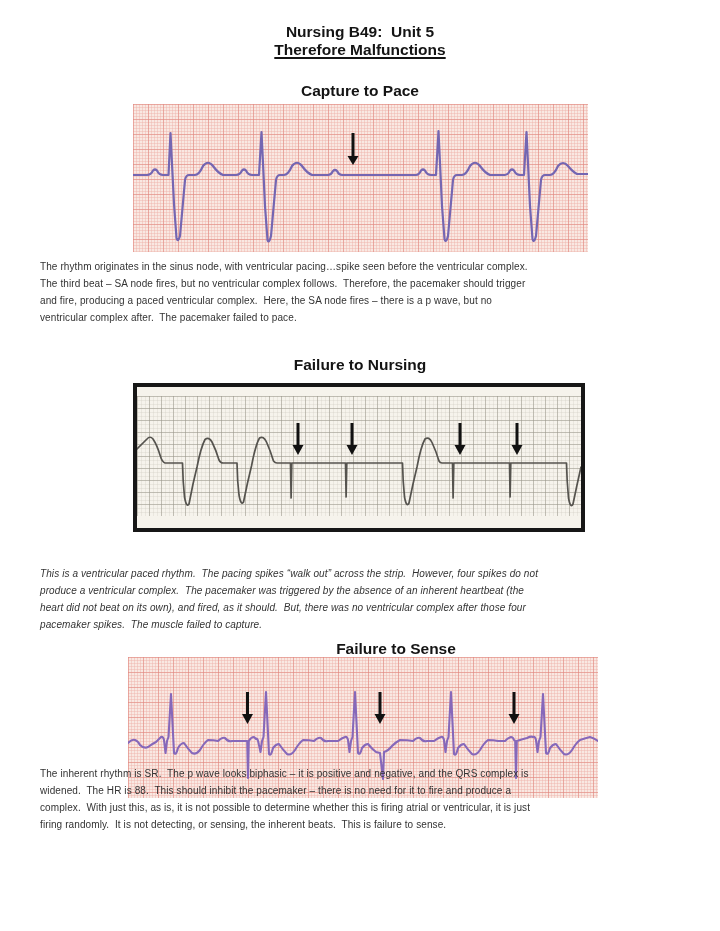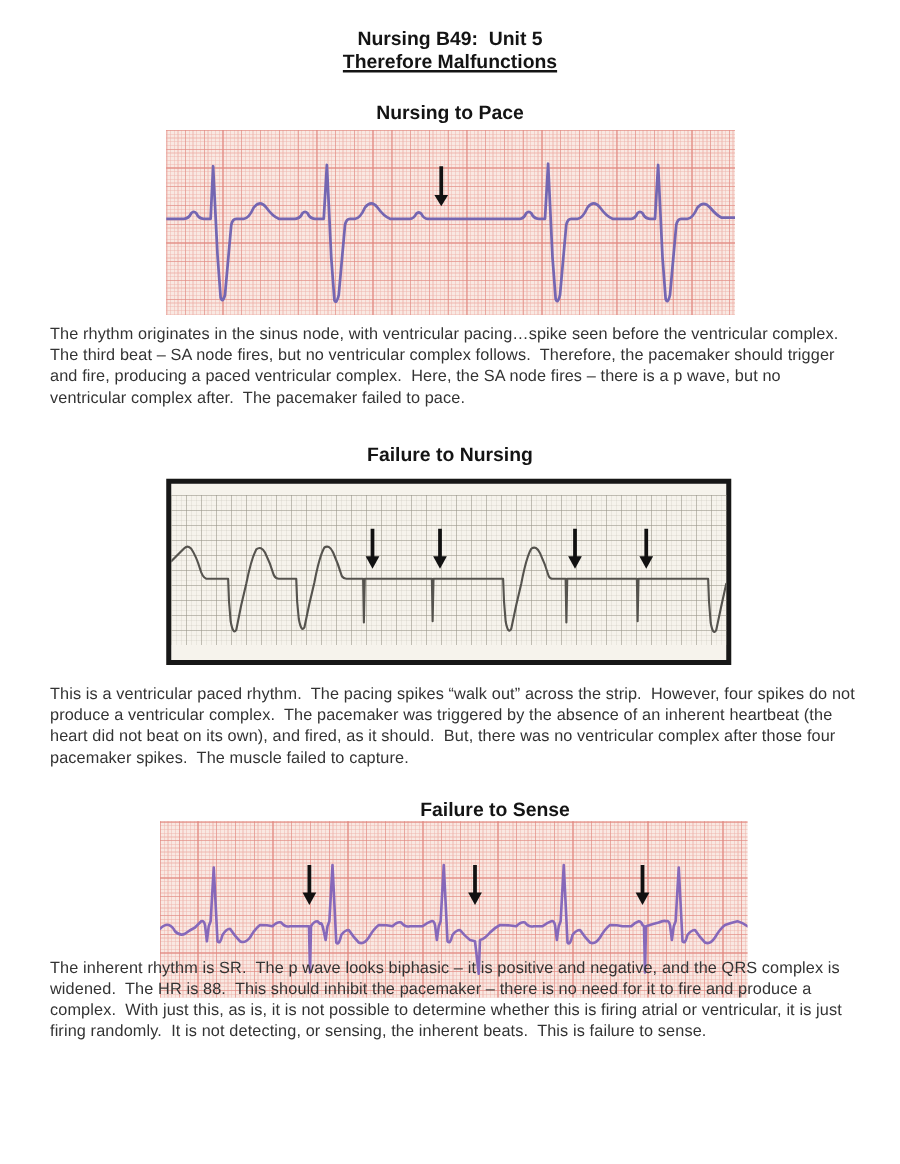--- a/index.html
+++ b/index.html
@@ -7,21 +7,21 @@
     width:720px;height:931px;background:#ffffff;
     font-family:"Liberation Sans","DejaVu Sans",sans-serif;
     position:relative;overflow:hidden;color:#2e2e2e;
   }
   .abs{position:absolute;}
   .center{left:0;width:720px;text-align:center;}
   .doc-title{font-size:15.5px;font-weight:bold;color:#141414;white-space:pre;}
   .doc-title.u{text-decoration:underline;text-decoration-thickness:1.5px;text-underline-offset:2px;}
   .sec-heading{font-size:15.5px;font-weight:bold;color:#141414;}
   .para{
-    left:40px;width:664px;font-size:13px;line-height:16.9px;
+    left:40px;width:664px;font-size:10px;line-height:16.9px;
     color:#333333;white-space:pre-wrap;letter-spacing:.1px;
   }
   
   .ecg{position:absolute;}
   .ecg svg{position:absolute;left:0;top:0;}
   .paper-pink{
     background-color:#f9e8e2;
     background-image:
       repeating-linear-gradient(to right, rgba(224,134,126,.55) 0 1px, transparent 1px 15px),
       repeating-linear-gradient(to bottom, rgba(224,134,126,.55) 0 1px, transparent 1px 15px),
@@ -42,21 +42,21 @@
   .trace{fill:none;stroke-linecap:round;stroke-linejoin:round;}
   .arrow-shaft{stroke:#111;}
   .arrow-head{fill:#111;stroke:none;}
 </style>
 </head>
 <body>
 
 <div class="abs center doc-title" style="top:23px;">Nursing B49:  Unit 5</div>
 <div class="abs center doc-title u" style="top:41px;">Therefore Malfunctions</div>
 
-<div class="abs center sec-heading" style="top:82px;">Nursing to Pace</div>
+<div class="abs center sec-heading" style="top:82px;">Capture to Pace</div>
 
 <div class="ecg paper-pink" style="left:133px;top:104px;width:455px;height:148px;">
   <svg width="455" height="148" viewBox="0 0 455 148">
     <path class="trace" stroke="#7466b2" stroke-width="2.2" d="
       M0,71 L14,71 Q18,71 20,66.5 Q22,64.5 24,66.5 Q26,71 30,71
       L35.5,71 L37.5,29 L39.5,70 L41,100 L43.5,134 Q45,139 47,132 L52,76 Q53,71 56,71
       L62,71 Q66,71 70,62 Q75,55.5 80,62 Q85,69 90,71
       L103,71 Q107,71 109,66.5 Q111,64.5 113,66.5 Q115,71 119,71
       L126,71 L128.5,28 L130.5,70 L132,102 L134.5,136 Q136,140 138,132 L143,76 Q144,71 147,71
       L151,71 Q155,71 159,62 Q164,55.5 169,62 Q174,69 179,71
@@ -106,21 +106,21 @@
       <line class="arrow-shaft" x1="323" y1="36" x2="323" y2="59" stroke-width="3"></line>
       <polygon class="arrow-head" points="317.5,58 328.5,58 323,68"></polygon>
     </g>
     <g>
       <line class="arrow-shaft" x1="380" y1="36" x2="380" y2="59" stroke-width="3"></line>
       <polygon class="arrow-head" points="374.5,58 385.5,58 380,68"></polygon>
     </g>
   </svg>
 </div>
 
-<div class="abs para" style="top:547px;">This is a ventricular paced rhythm.  The pacing spikes “walk out” across the strip.  However, four spikes do not
+<div class="abs para" style="top:566px;font-style:italic;">This is a ventricular paced rhythm.  The pacing spikes “walk out” across the strip.  However, four spikes do not
 produce a ventricular complex.  The pacemaker was triggered by the absence of an inherent heartbeat (the
 heart did not beat on its own), and fired, as it should.  But, there was no ventricular complex after those four
 pacemaker spikes.  The muscle failed to capture.</div>
 
 <div class="abs center sec-heading" style="top:640px;padding-left:36px;">Failure to Sense</div>
 
 <div class="ecg paper-pink" style="left:128px;top:657px;width:470px;height:141px;">
   <svg width="470" height="141" viewBox="0 0 470 141">
     <path class="trace" stroke="#8668ba" stroke-width="2.1" d="
       M0,86 Q4,82 7,83 Q10,84 12,88 Q16,92 20,90 Q24,87 28,85

